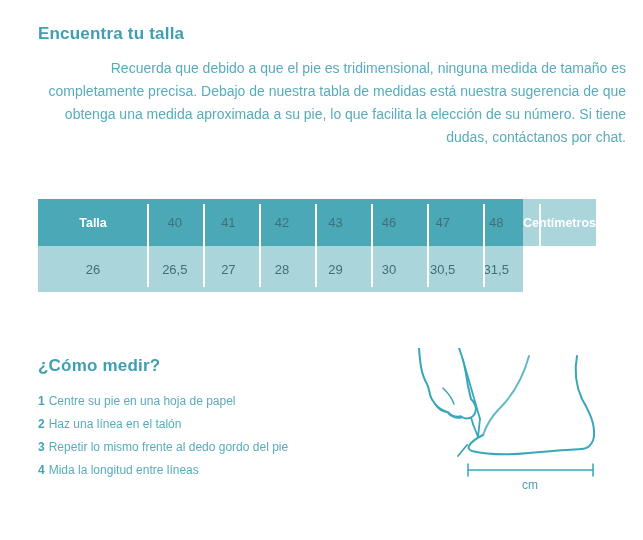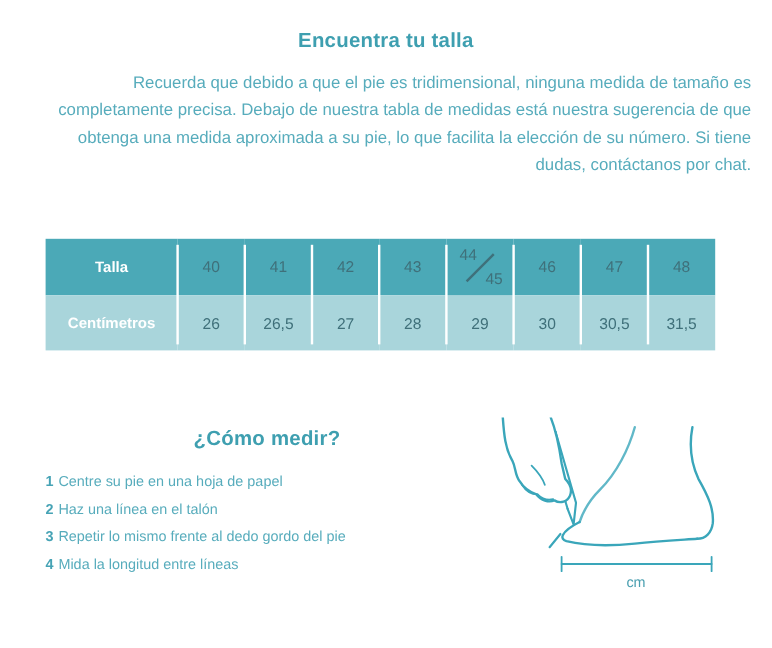--- a/index.html
+++ b/index.html
@@ -17,21 +17,20 @@
     width: 643px;
     height: 540px;
     padding: 24px 38px 0 38px;
   }
   .section-title {
     margin: 0;
     font-size: 17px;
     font-weight: 700;
     color: #3E9FB0;
     letter-spacing: 0.2px;
-    text-align: center;
   }
   .intro-body {
     margin: 13px 0 0 0;
     width: 588px;
     font-size: 14px;
     line-height: 23px;
     color: #57ACBC;
     text-align: right;
   }
   .size-guide { margin-top: 50px; }
@@ -128,25 +127,20 @@
 
   <section class="size-guide">
 
     <div class="size-table">
 
       <div class="cell header-row row-label">Talla</div>
       <div class="cell header-row">40</div>
       <div class="cell header-row">41</div>
       <div class="cell header-row">42</div>
       <div class="cell header-row">43</div>
-      <div class="cell header-row split">
-        <span class="split-top">44</span>
-        <span class="split-slash"></span>
-        <span class="split-bottom">45</span>
-      </div>
       <div class="cell header-row">46</div>
       <div class="cell header-row">47</div>
       <div class="cell header-row">48</div>
 
       <div class="cell data-row row-label">Centímetros</div>
       <div class="cell data-row">26</div>
       <div class="cell data-row">26,5</div>
       <div class="cell data-row">27</div>
       <div class="cell data-row">28</div>
       <div class="cell data-row">29</div>

